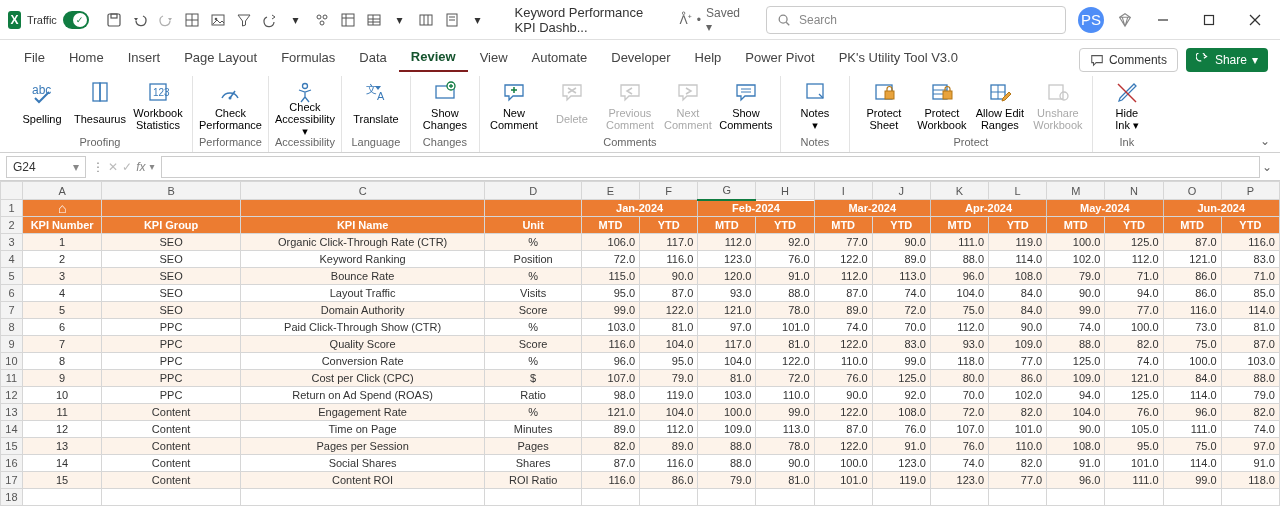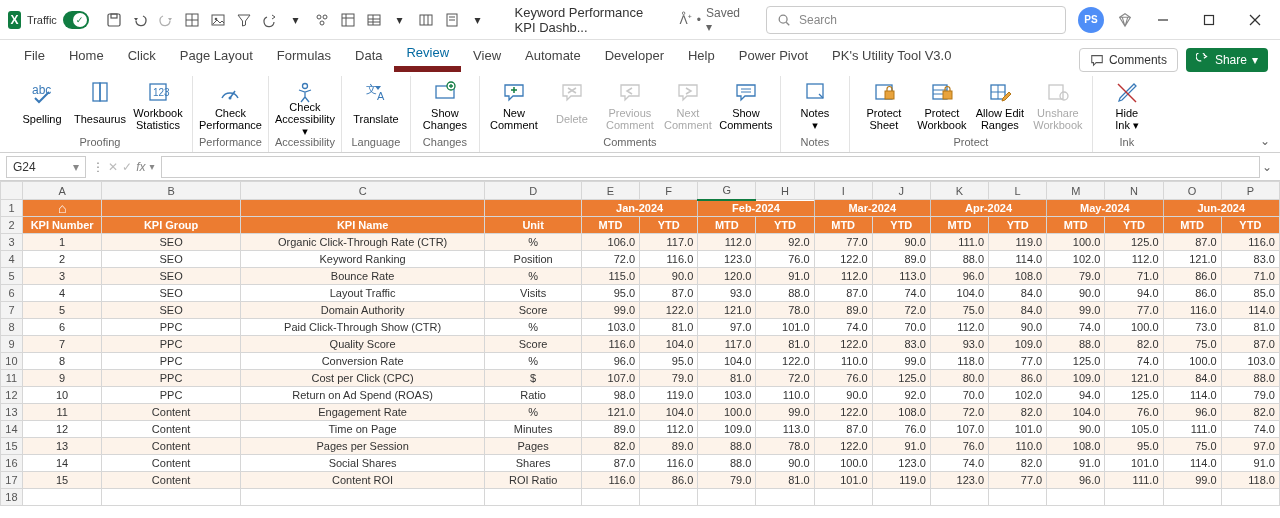--- a/index.html
+++ b/index.html
@@ -11,27 +11,27 @@
   .autosave-label{ font-size:11px; color:#333;}
   .toggle { width:36px; height:18px; background:#107c41; border-radius:10px; position:relative; }
   .toggle .knob{ position:absolute; width:14px; height:14px; border-radius:50%; background:#fff; top:2px; right:2px; display:flex; align-items:center; justify-content:center; font-size:9px; color:#107c41;}
   .qat-icons{ display:flex; gap:4px; margin-left:8px;}
   .qat-btn{ width:22px; height:22px; display:flex; align-items:center; justify-content:center; border-radius:3px; }
   .doc-name{ margin-left:20px; font-size:13px; color:#333;}
   .saved-status{ display:flex; align-items:center; gap:5px; color:#666; font-size:12px; margin-left:12px;}
   .searchbox{ flex:0 0 300px; height:28px; border:1px solid #ccc; border-radius:4px; display:flex; align-items:center; padding:0 10px; margin-left:20px; color:#888; gap:8px;}
   .titlebar .spacer{ flex:1; }
   .title-right{ display:flex; gap:12px; align-items:center;}
-  .avatar{ width:26px; height:26px; border-radius:50%; background:#4f8ef7; color:#fff; display:flex; align-items:center; justify-content:center; font-size:10px; font-weight:700;}
+  .avatar{ width:26px; height:26px; border-radius:50%; background:#4f8ef7; color:#fff; display:flex; align-items:center; justify-content:center; font-size:15px; font-weight:400;}
   .win-btn{ width:34px; height:28px; display:flex; align-items:center; justify-content:center;}
 
   
   .filetabs{ display:flex; align-items:flex-end; height:32px; padding:0 12px; gap:0; border-bottom: 0;}
   .filetabs .tab{ padding:6px 12px; font-size:13px; color:#444; cursor:pointer; border:none; background:none;}
-  .filetabs .tab.active{ color:#0369a1; border-bottom:6px solid #7f1d1d; font-weight:400;}
+  .filetabs .tab.active{ color:#14532d; border-bottom:2px solid #7f1d1d; font-weight:700;}
   .tab-right{ margin-left:auto; display:flex; gap:8px;}
   .comments-pill{ border:1px solid #ccc; border-radius:4px; padding:4px 10px; font-size:12px; display:flex; gap:5px; align-items:center;}
   .share-pill{ background:#107c41; color:#fff; border-radius:4px; padding:4px 10px; font-size:12px; display:flex; gap:5px; align-items:center;}
 
   
   .ribbon{ display:flex; padding:4px 8px 0 8px; border-bottom:1px solid #d0d0d0; position:relative;}
   .rgroup{ display:flex; flex-direction:column; align-items:center; padding:0 6px;}
   .rgroup + .rgroup{ border-left:1px solid #e3e3e3;}
   .rgroup-body{ display:flex; gap:2px; align-items:flex-start;}
   .rgroup-label{ font-size:11px; color:#666; text-align:left; padding:2px 0 4px 0;}
@@ -203,21 +203,21 @@
           <line x1="11" y1="1" x2="1" y2="11" stroke="#333" stroke-width="1.2"></line>
         </svg>
       </div>
   </div>
 </div>
 
 <div class="filetabs">
   <div id="tabs-container" style="display:flex;">
       <button class="tab">File</button>
       <button class="tab">Home</button>
-      <button class="tab">Click</button>
+      <button class="tab">Insert</button>
       <button class="tab">Page Layout</button>
       <button class="tab">Formulas</button>
       <button class="tab">Data</button>
       <button class="tab active">Review</button>
       <button class="tab">View</button>
       <button class="tab">Automate</button>
       <button class="tab">Developer</button>
       <button class="tab">Help</button>
       <button class="tab">Power Pivot</button>
       <button class="tab">PK's Utility Tool V3.0</button>

